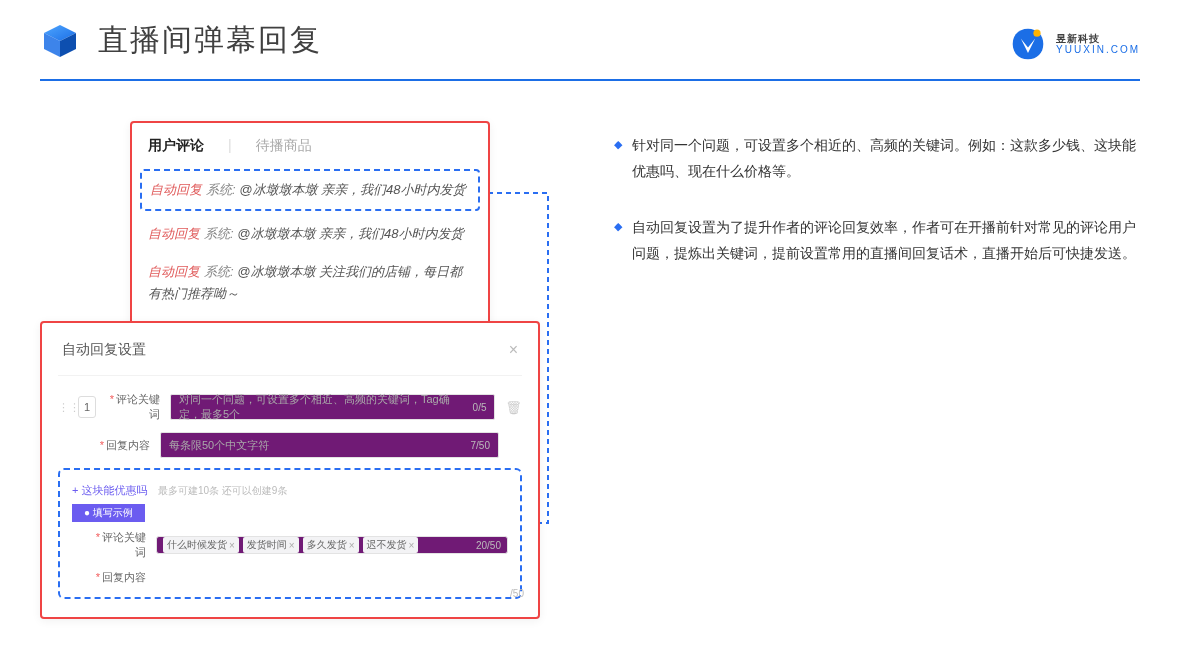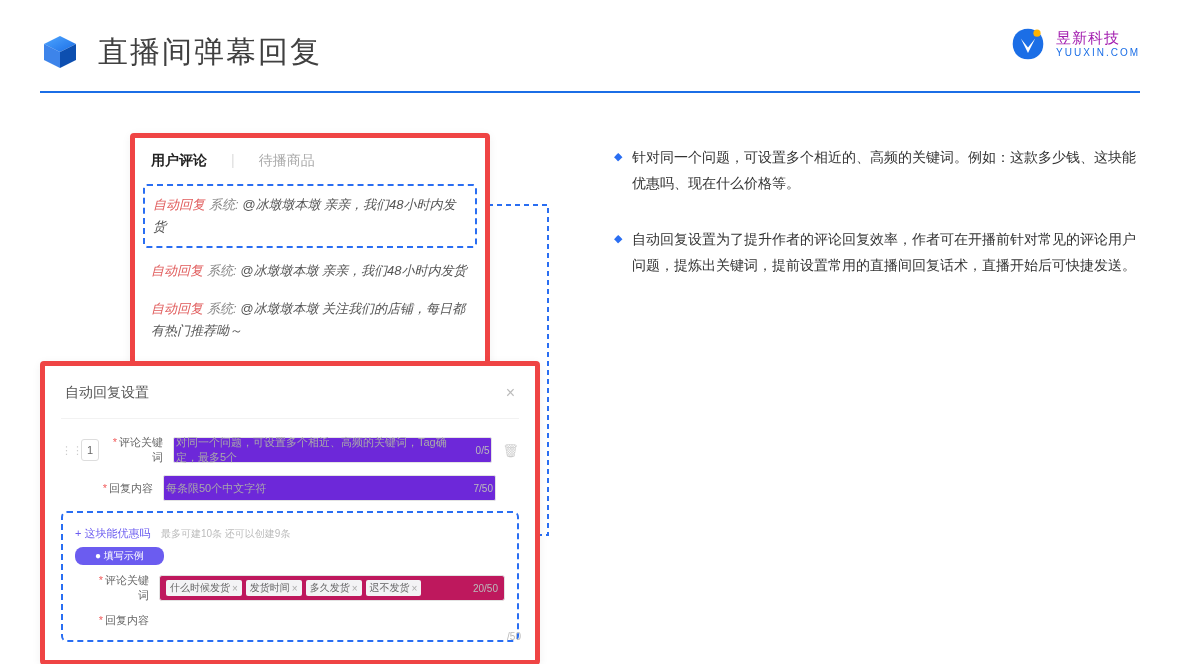--- a/index.html
+++ b/index.html
@@ -1,64 +1,64 @@
 <!DOCTYPE html>
 <html><head>
 <meta charset="utf-8">
 <style>
 * { margin: 0; padding: 0; box-sizing: border-box; }
 body { font-family: "Microsoft YaHei", "PingFang SC", sans-serif; background: #fff; width: 1180px; height: 664px; position: relative; overflow: hidden; }
 
 
-.header { display: flex; align-items: flex-start; padding: 32px 40px 18px 40px; }
+.header { display: flex; align-items: flex-end; padding: 20px 40px 18px 40px; }
 .title-icon { width: 40px; height: 40px; margin-right: 18px; position: relative; }
 .title-icon svg { width: 100%; height: 100%; }
 .page-title { font-size: 30px; color: #404040; font-weight: 400; letter-spacing: 2px; }
 .brand { position: absolute; right: 40px; top: 26px; display: flex; align-items: center; gap: 10px; }
 .brand-icon { width: 36px; height: 36px; }
 .brand-text { display: flex; flex-direction: column; line-height: 1.1; }
-.brand-name { font-size: 15px; color: #a21caf; font-weight: 400; letter-spacing: 1px; }
+.brand-name { font-size: 10px; color: #404040; font-weight: 700; letter-spacing: 1px; }
 .brand-url { font-size: 10px; color: #1b6ee6; letter-spacing: 2px; }
 .header-rule { height: 2px; background: #1b6ee6; margin: 0 40px; }
 
 
 .content { display: flex; padding: 40px; gap: 40px; }
 .left { width: 500px; position: relative; }
 .right { flex: 1; padding-top: 12px; }
 
 
-.card { background: #fff; border: 5px solid #ef4444; border-radius: 4px; box-shadow: 0 2px 10px rgba(0,0,0,.06); }
+.card { background: #fff; border: 2px solid #ef4444; border-radius: 4px; box-shadow: 0 2px 10px rgba(0,0,0,.06); }
 .comments-card { width: 360px; margin-left: 90px; position: relative; z-index: 2; }
 .tabs { display: flex; padding: 14px 16px 10px; gap: 24px; font-size: 14px; color: #aaa; }
 .tab-active { color: #222; font-weight: 600; }
 .tab-sep { color: #ddd; }
 .comment-list { padding: 0 16px 16px; font-size: 13px; color: #555; line-height: 1.7; }
 .comment { padding: 8px 0; font-style: italic; }
 .comment.highlight { border: 2px dashed #2a6ef2; border-radius: 4px; padding: 8px; margin: 4px -8px; }
 .auto-tag { color: #e05a5a; font-weight: 500; margin-right: 4px; }
 .sys-tag { color: #888; }
 
 
 .settings-card { width: 500px; margin-top: -10px; position: relative; z-index: 3; padding: 14px 16px 18px; }
 .settings-header { display: flex; justify-content: space-between; align-items: center; font-size: 14px; color: #555; padding: 4px 4px 16px; border-bottom: 1px solid #f2f2f2; margin-bottom: 16px; }
 .close-x { color: #bbb; cursor: pointer; font-size: 16px; }
 .form-row { display: flex; align-items: center; gap: 10px; margin-bottom: 10px; font-size: 11px; color: #888; }
 .handle { color: #ccc; cursor: grab; width: 10px; text-align: center; }
 .order-num { width: 18px; height: 22px; border: 1px solid #ddd; border-radius: 3px; font-size: 11px; display: flex; align-items: center; justify-content: center; color: #666; }
 .req-dot { color: #f25c5c; margin-right: 2px; }
 .field-label { width: 54px; text-align: right; color: #666; }
-.text-input { flex: 1; height: 26px; border: 1px solid #e3e3e3; border-radius: 2px; padding: 0 2px; font-size: 11px; color: #aaa; display: flex; align-items: center; justify-content: space-between; background: #6d28d9; }
+.text-input { flex: 1; height: 26px; border: 1px solid #e3e3e3; border-radius: 2px; padding: 0 8px; font-size: 11px; color: #aaa; display: flex; align-items: center; justify-content: space-between; background: #701a75; }
 .text-input .counter { color: #bbb; font-size: 10px; margin-left: 20px; }
 .trash { color: #ccc; font-size: 13px; cursor: pointer; }
 
 .dashed-box { border: 2px dashed #2a6ef2; border-radius: 6px; padding: 10px 12px 12px; margin-top: 10px; }
 .add-link { color: #6b5cf0; font-size: 11px; }
 .add-hint { color: #bbb; font-size: 10px; margin-left: 6px; }
-.example-badge { display: inline-block; background: #6b5cf0; color: #fff; font-size: 10px; padding: 2px 20px; border-radius: 8px; margin: 6px 0 8px; }
-.tagbox { flex: 1; height: 26px; border: 1px solid #e3e3e3; border-radius: 3px; padding: 0 6px; font-size: 10px; color: #888; display: flex; align-items: center; gap: 4px; background: #be185d; }
+.example-badge { display: inline-block; background: #6b5cf0; color: #fff; font-size: 10px; padding: 2px 12px; border-radius: 0; margin: 6px 0 8px; }
+.tagbox { flex: 1; height: 18px; border: 1px solid #e3e3e3; border-radius: 3px; padding: 0 6px; font-size: 10px; color: #888; display: flex; align-items: center; gap: 4px; background: #701a75; }
 .tag { background: #f3f3f5; border-radius: 2px; padding: 1px 4px; display: inline-flex; align-items: center; gap: 2px; color: #666; }
 .tag .x { color: #aaa; }
 .tagbox .counter { margin-left: auto; color: #bbb; font-size: 10px; }
 
 .overflow-counter { position: absolute; right: 14px; bottom: 18px; color: #bbb; font-size: 10px; }
 
 
 .connector { position: absolute; z-index: 1; }
 .connector svg { overflow: visible; }
 

